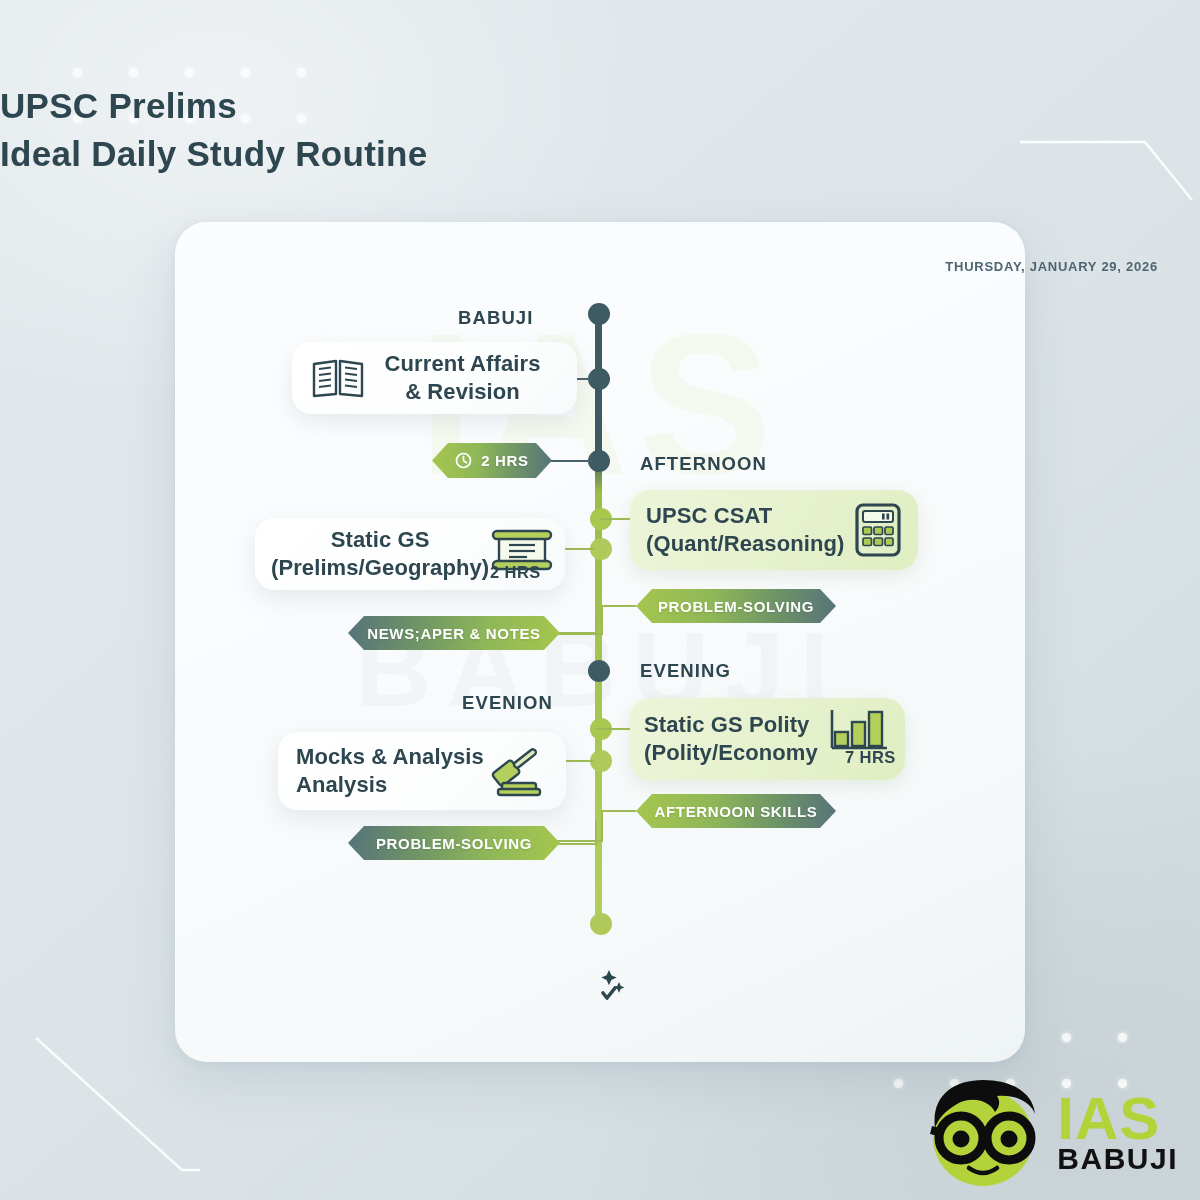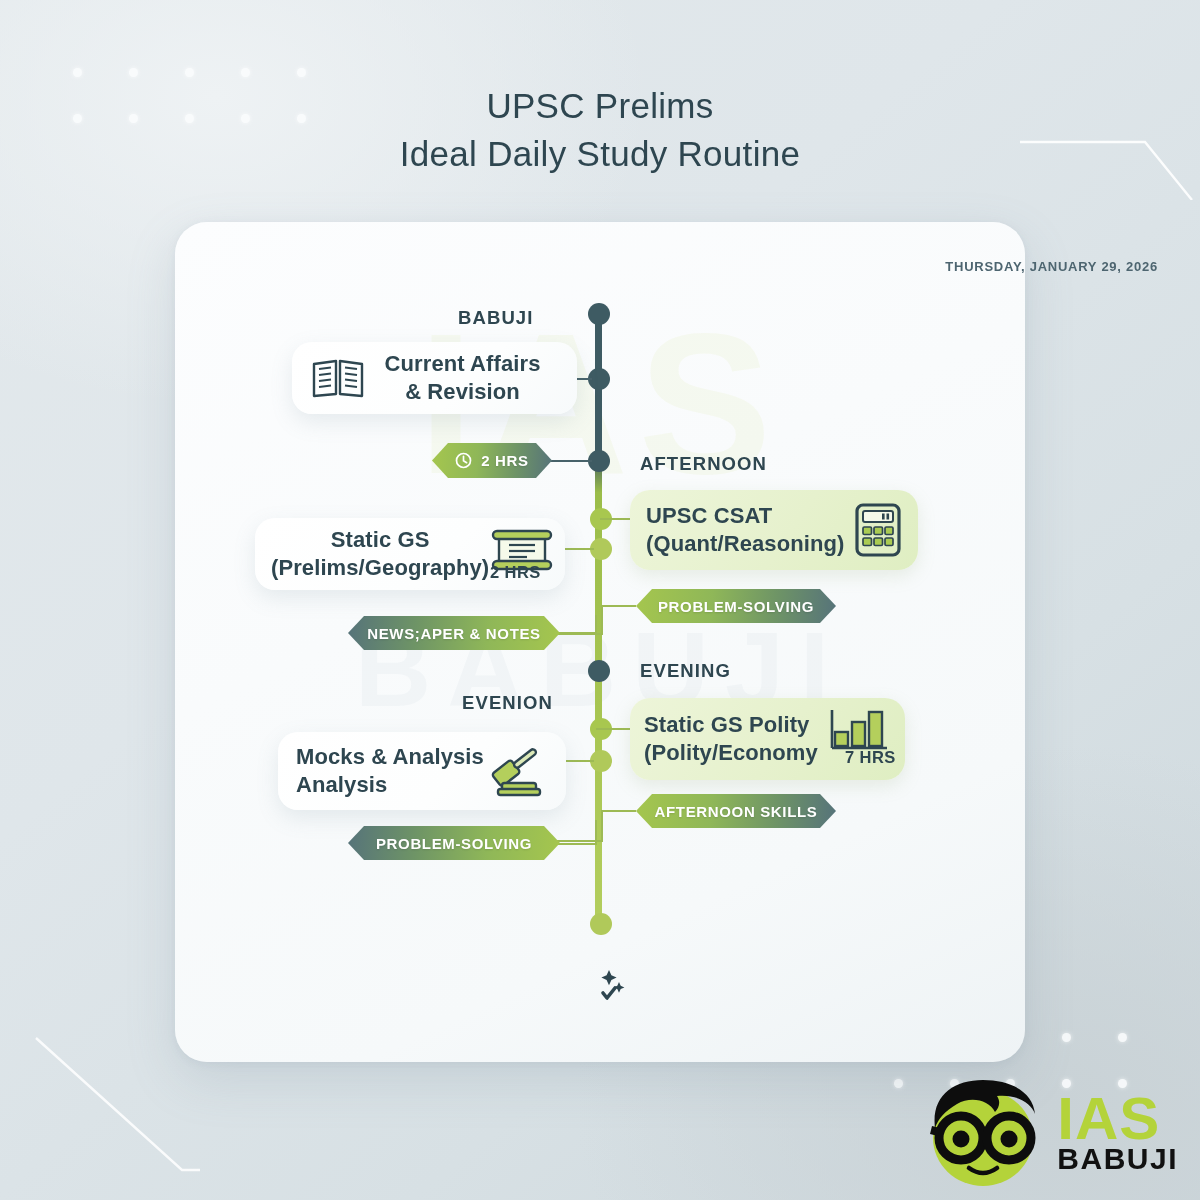--- a/index.html
+++ b/index.html
@@ -32,22 +32,22 @@
   .wm-face { width:250px; height:250px; border-radius:50%;
              background:rgba(170,190,60,.085); margin-right:6px; position:relative; }
   .wm-face::after { content:""; position:absolute; left:50%; top:50%; width:150px; height:150px;
              transform:translate(-50%,-50%); border-radius:50%; background:rgba(215,222,228,.55); }
   .wm-ias { font-size:210px; font-weight:bold; letter-spacing:6px;
             color:rgba(170,190,60,.10); line-height:.9; }
   .wm-babuji { font-size:118px; font-weight:bold; letter-spacing:12px;
             color:rgba(120,140,150,.10); line-height:1; margin-top:6px; }
 
   
-  #page-title { position:absolute; left:0; top:82px; width:1200px; text-align:center;
-                font-size:35px; font-weight:normal; color:#2e4650; line-height:1.36;
+  #page-title { position:absolute; left:0; top:82px; width:1200px; text-align:left;
+                font-size:35px; font-weight:bold; color:#2e4650; line-height:1.36;
                 letter-spacing:.3px; }
   #page-title .l2 { display:block; }
 
   
   #routine-card { position:absolute; left:175px; top:222px; width:850px; height:840px;
      border-radius:32px;
      background:linear-gradient(155deg,#fcfdfe 0%, #f9fbfc 40%, #f6f9fa 75%, #eef3f5 100%);
      box-shadow:0 18px 50px rgba(120,140,155,.20), 0 2px 8px rgba(120,140,155,.10);
      overflow:hidden; }
   #card-watermark { position:absolute; left:0; top:0; width:850px; height:840px;

